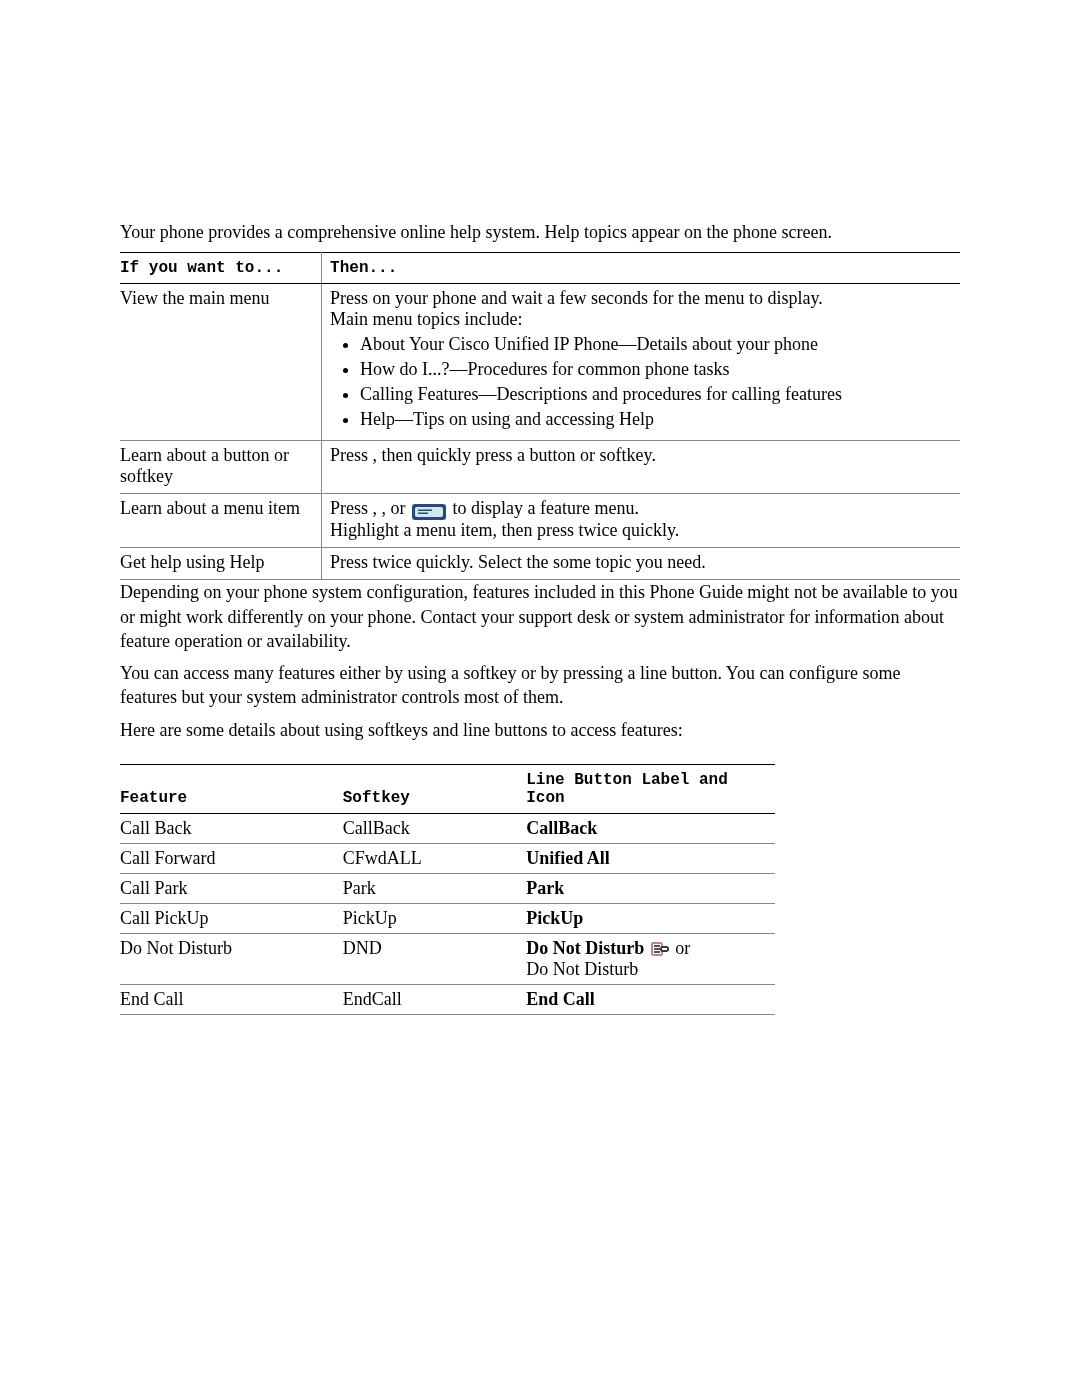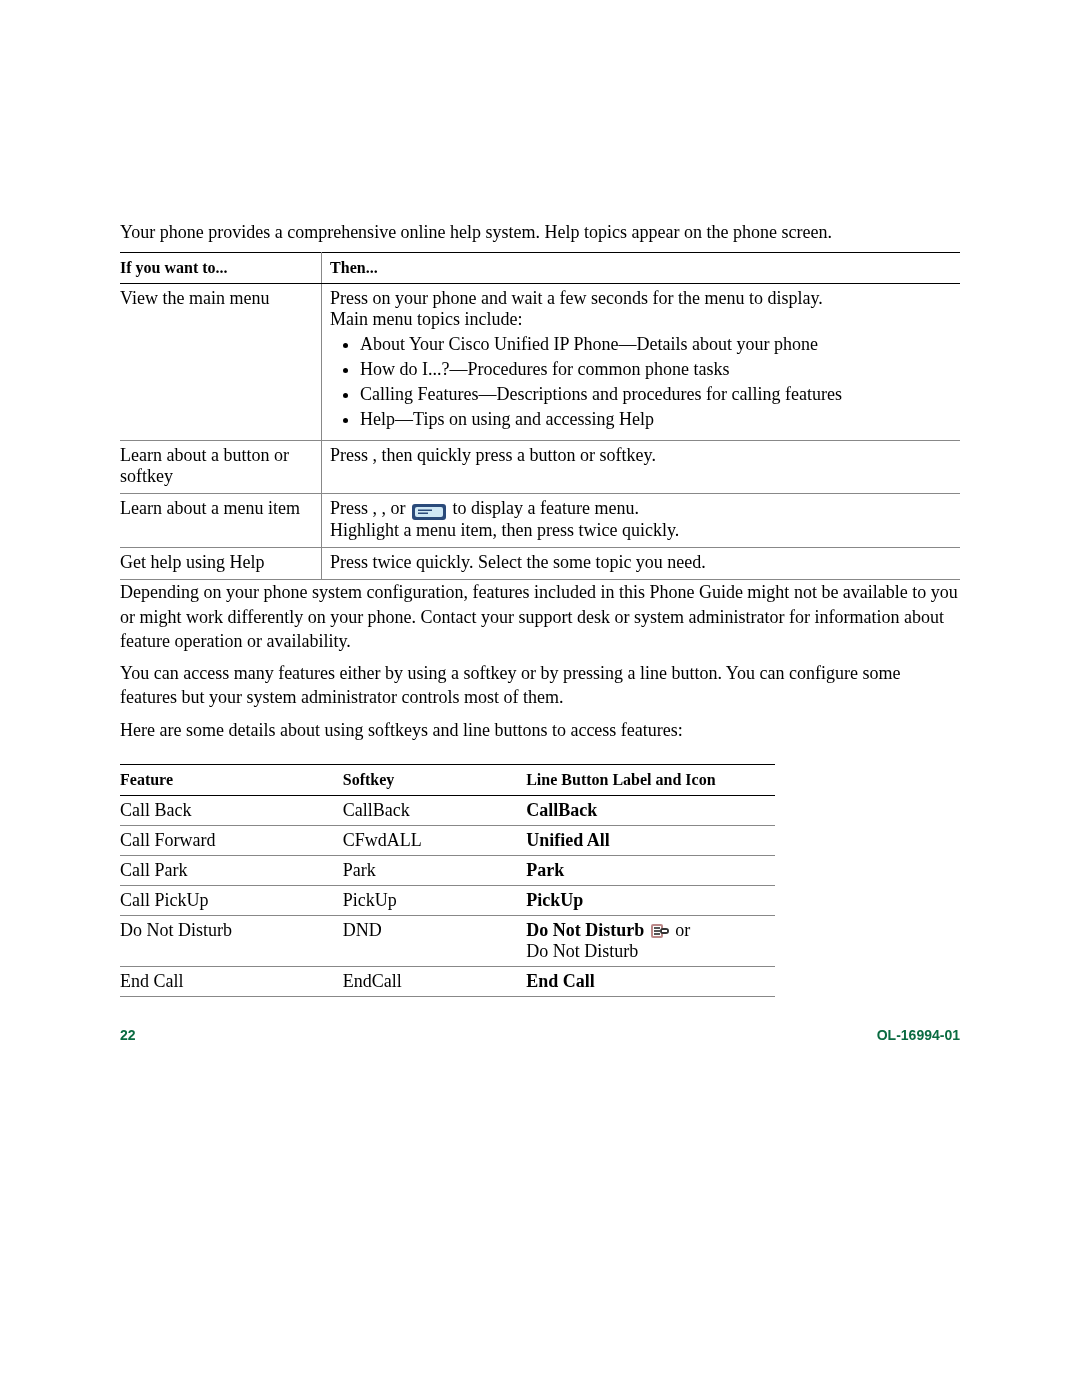--- a/index.html
+++ b/index.html
@@ -35,21 +35,21 @@
       margin-bottom: 8px;
       color: #000;
     }
     table {
       width: 100%;
       border-collapse: collapse;
       font-size: 18px;
       margin-top: 6px;
     }
     .help-table th, .features-table th {
-      font-family: Liberation Serif, serif;
+      font-family: Liberation Mono, monospace;
       font-weight: bold;
       font-size: 16px;
       text-align: left;
       border-top: 1.5px solid #000;
       border-bottom: 1px solid #000;
       padding: 6px 8px 6px 0;
       vertical-align: bottom;
     }
     .help-table td {
       border-bottom: 1px solid #888;
@@ -222,18 +222,14 @@
               </svg></span><span> or</span><br><span>Do Not Disturb</span></td>
         </tr>
         <tr>
           <td class="fcol1">End Call</td>
           <td class="fcol2">EndCall</td>
           <td class="fcol3"><b>End Call</b></td>
         </tr>
       </tbody>
   </table>
 
-  <div class="footer">
-    <span class="pg">22</span>
-    <span class="doc">OL-16994-01</span>
-  </div>
 
 </div>
 
 </body></html>

